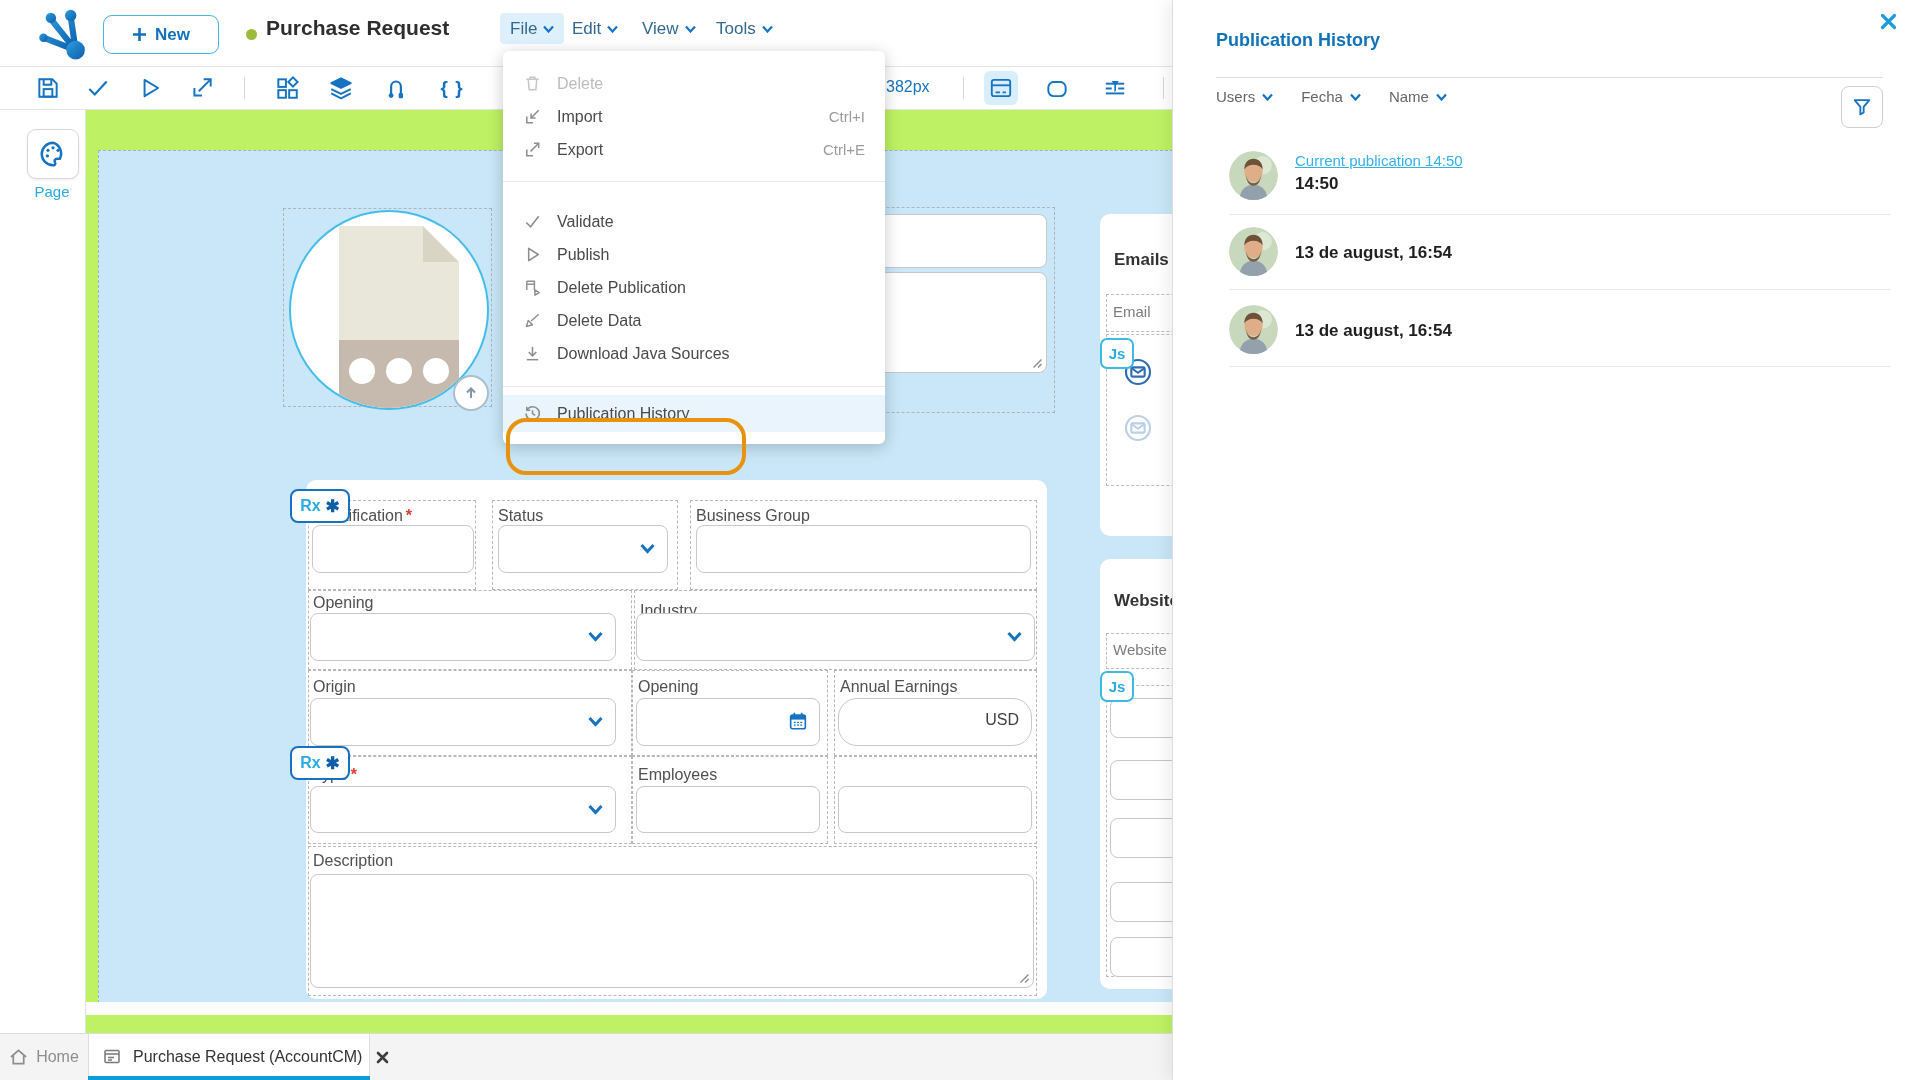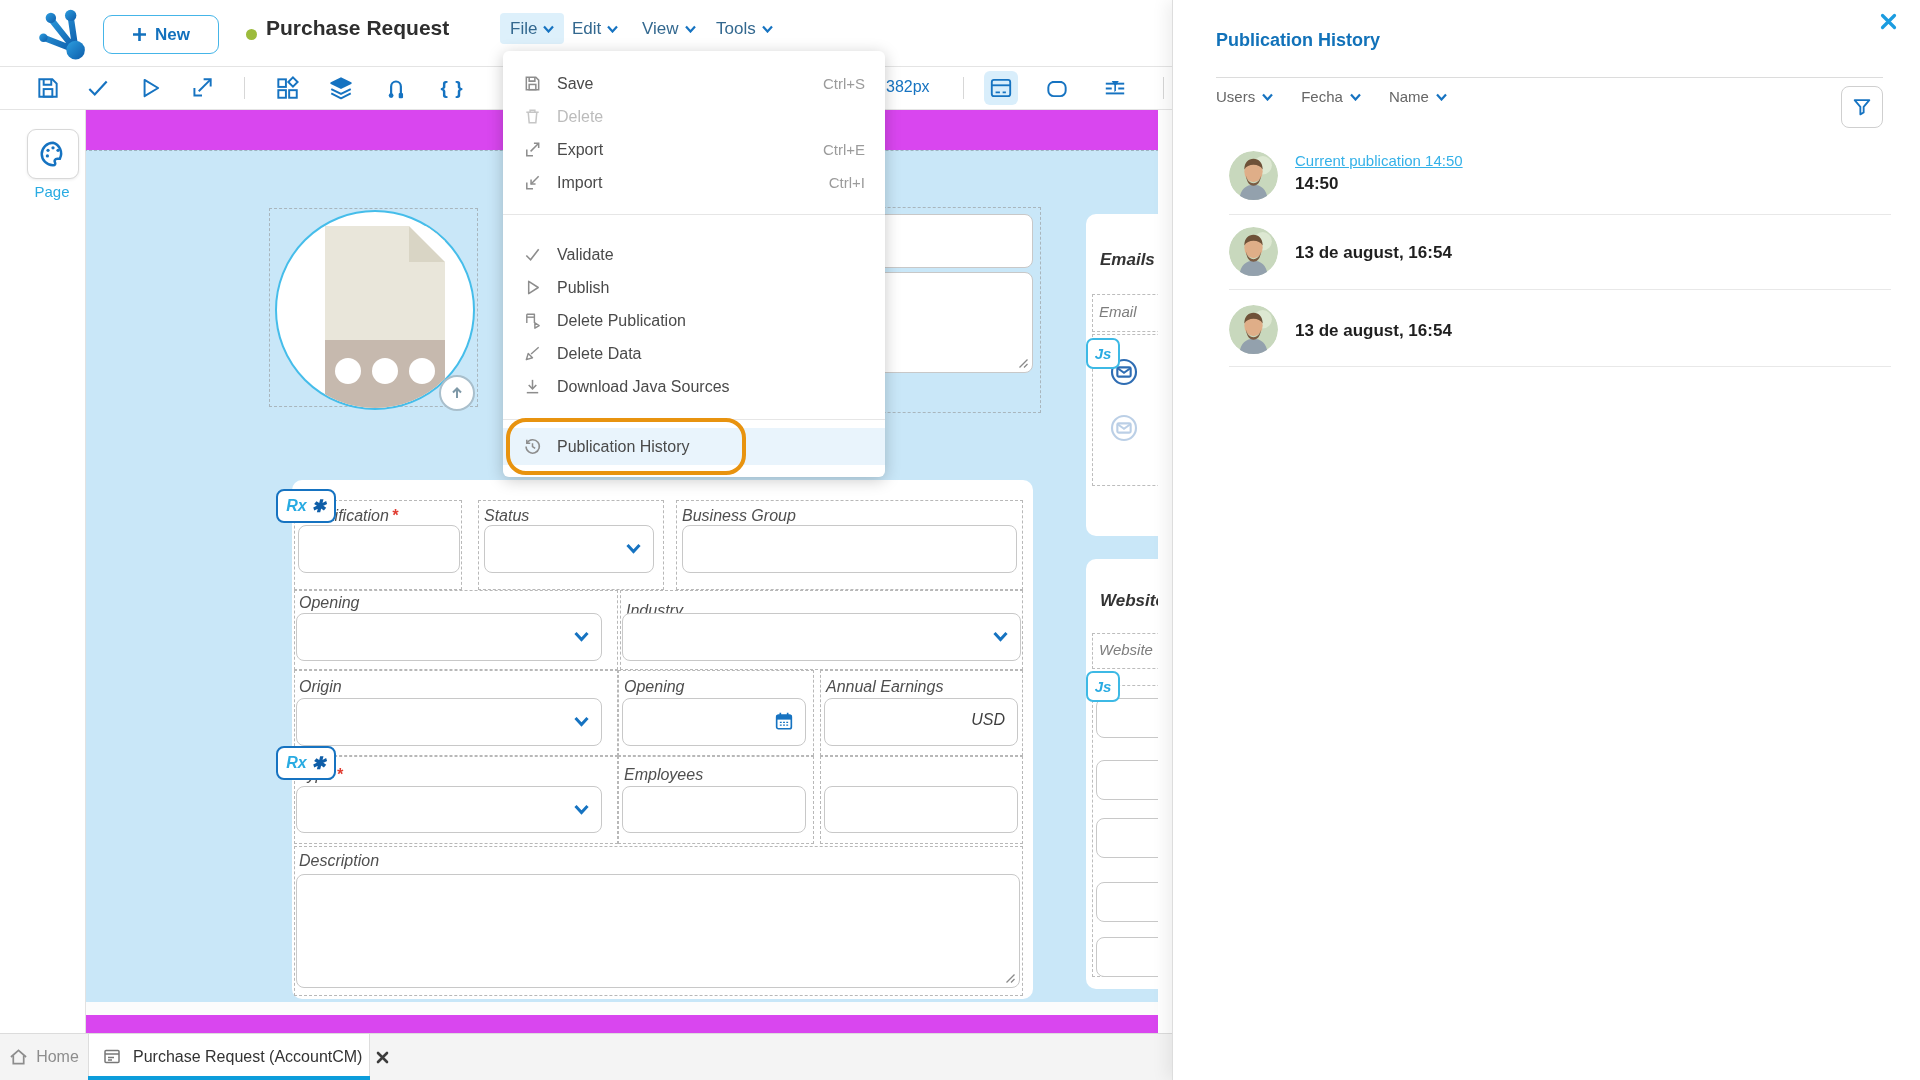--- a/index.html
+++ b/index.html
@@ -32,21 +32,21 @@
 
   
   .side{position:absolute;left:0;top:109px;width:85px;height:924px;background:#fff;
     border-right:1px solid #e2e2e2;z-index:10;}
   .page-btn{position:absolute;left:27px;top:20px;width:50px;height:48px;background:#fff;border:1px solid #d8d8d8;
     border-radius:9px;display:flex;align-items:center;justify-content:center;cursor:pointer;
     box-shadow:0 1px 3px rgba(0,0,0,.08);}
   .page-lbl{position:absolute;left:27px;top:74px;width:50px;text-align:center;font-size:15px;color:#29abe2;}
 
   
-  .cvs{position:absolute;left:71px;top:108px;width:1087px;height:925px;background:#d946ef;overflow:hidden;font-style:italic;}
+  .cvs{position:absolute;left:85px;top:108px;width:1087px;height:925px;background:#bef264;overflow:hidden;}
   .srf{position:absolute;left:13px;top:42px;width:1074px;height:852px;background:#c9e7f8;
     border-top:1px dashed #9cb4bf;border-left:1px dashed #9cb4bf;}
   .wstrip{position:absolute;left:0;top:894px;width:1087px;height:13px;background:#fcfcfc;}
   .dashbox{position:absolute;border:1px dashed #a9b6bd;}
   .card{position:absolute;background:#fff;border-radius:10px;}
   .inp{position:absolute;background:#fff;border:1px solid #c8c8c8;border-radius:8px;}
   .lbl{position:absolute;font-size:16px;color:#4f4f4f;white-space:nowrap;}
   .req{color:#e03c31;font-weight:bold;margin-left:3px;}
   .selchev{position:absolute;right:12px;top:50%;margin-top:-6px;}
   .usd{position:absolute;right:12px;top:12px;font-size:16px;color:#3f3f3f;}
@@ -398,21 +398,21 @@
         <span class="calic">
           <svg width="22" height="22" viewBox="0 0 24 24" fill="none" stroke="#1673c1" stroke-width="1.8">
             <rect x="4" y="5.5" width="16" height="15" rx="2"></rect>
               <rect x="4" y="5.5" width="16" height="5" fill="#1673c1" stroke="none"></rect>
             <path d="M8 3v4M16 3v4"></path>
               <path d="M7.5 13.5h2M11 13.5h2M14.5 13.5h2M7.5 16.5h2M11 16.5h2M14.5 16.5h2" stroke-width="1.4"></path>
             </svg>
         </span>
       </div>
       <div class="lbl" style="left:534px;top:198px;">Annual Earnings</div>
-      <div class="inp" style="left:532px;top:218px;width:192px;height:46px;">
+      <div class="inp" style="left:532px;top:218px;width:192px;height:46px;border-radius:19px;">
         <span class="usd">USD</span>
       </div>
 
       <div class="rx" style="left:-16px;top:266px;">
         <span>Rx</span>
         <span class="star">✱</span>
       </div>
 
       <div class="dashbox" style="left:2px;top:276px;width:322px;height:86px;border-color:#b8b8b8;"></div>
       <div class="dashbox" style="left:326px;top:276px;width:194px;height:86px;border-color:#b8b8b8;"></div>
@@ -542,55 +542,46 @@
         <ellipse cx="24" cy="20" rx="9" ry="10.5" fill="#dfae88"></ellipse>
         <path d="M15 18c0-7 4-10.5 9-10.5S33 11 33 18c-2-3-5-4.5-9-4.5s-7 1.5-9 4.5z" fill="#6e5138"></path>
         <path d="M16.5 24c1.5 5 4 7.5 7.5 7.5s6-2.5 7.5-7.5c-1 7-3.5 10-7.5 10s-6.5-3-7.5-10z" fill="#7a5c44"></path>
       </svg>
     </div>
     <div class="p-row-txt" style="top:321px;">13 de august, 16:54</div>
     <div class="p-rowdiv" style="top:366px;"></div>
   </div>
 
   <div class="menu">
-    <div class="mi">
-      <svg width="19" height="19" viewBox="0 0 20 20" fill="none" stroke="#8d8d8d" stroke-width="1.6">
-        <path d="M3.5 3.5h10l3 3v10h-13z"></path>
-          <path d="M6.5 3.5v4h6v-4"></path>
-          <rect x="6.5" y="11" width="7" height="5.5"></rect>
-        </svg>
-      <span>Save</span>
-      <span class="sc">Ctrl+S</span>
-    </div>
     <div class="mi dis">
       <svg width="19" height="19" viewBox="0 0 20 20" fill="none" stroke="#c6c6c6" stroke-width="1.6">
         <path d="M3.5 5.5h13"></path>
           <path d="M7.5 5.5V3.5h5v2"></path>
           <path d="M5.5 5.5l1 11h7l1-11"></path>
         </svg>
       <span>Delete</span>
       <span class="sc"></span>
     </div>
     <div class="mi">
       <svg width="19" height="19" viewBox="0 0 20 20" fill="none" stroke="#8d8d8d" stroke-width="1.6">
         <path d="M4 10v6.5h6.5"></path>
-          <path d="M8 12l8.5-8.5"></path>
-          <path d="M11.5 3.5h5v5"></path>
-        </svg>
-      <span>Export</span>
-      <span class="sc">Ctrl+E</span>
+          <path d="M16.5 3.5L8.5 11.5"></path>
+          <path d="M8.5 6.8v4.7h4.7"></path>
+        </svg>
+      <span>Import</span>
+      <span class="sc">Ctrl+I</span>
     </div>
     <div class="mi">
       <svg width="19" height="19" viewBox="0 0 20 20" fill="none" stroke="#8d8d8d" stroke-width="1.6">
         <path d="M4 10v6.5h6.5"></path>
-          <path d="M16.5 3.5L8.5 11.5"></path>
-          <path d="M8.5 6.8v4.7h4.7"></path>
-        </svg>
-      <span>Import</span>
-      <span class="sc">Ctrl+I</span>
+          <path d="M8 12l8.5-8.5"></path>
+          <path d="M11.5 3.5h5v5"></path>
+        </svg>
+      <span>Export</span>
+      <span class="sc">Ctrl+E</span>
     </div>
     <div class="msep" style="margin:15px 0 23px;"></div>
     <div class="mi">
       <svg width="19" height="19" viewBox="0 0 20 20" fill="none" stroke="#8d8d8d" stroke-width="1.7">
           <path d="M3.5 11l4.5 4.5L16.5 4.5"></path>
         </svg>
       <span>Validate</span>
     </div>
     <div class="mi">
       <svg width="19" height="19" viewBox="0 0 20 20" fill="none" stroke="#8d8d8d" stroke-width="1.6" stroke-linejoin="round">

